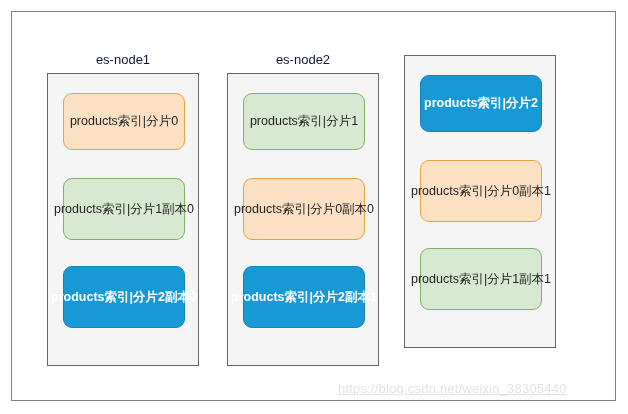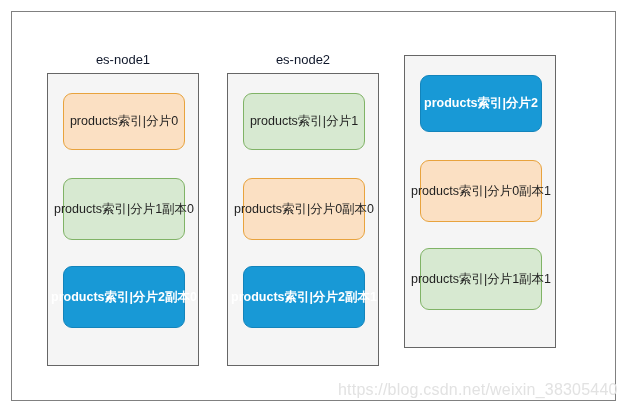--- a/index.html
+++ b/index.html
@@ -104,25 +104,26 @@
   .theme-blue {
     background: #1899d6;
     border-color: #1384bb;
     color: #ffffff;
     font-weight: bold;
   }
   .watermark {
     position: absolute;
     left: 338px;
     top: 381px;
-    font-size: 16px;
+    font-size: 13px;
     color: #e2e2e2;
     letter-spacing: 0.2px;
     white-space: nowrap;
     user-select: none;
+    text-decoration: underline;
   }
 </style>
 </head>
 <body>
 
 <div id="canvas">
 
   <div class="cluster-frame"></div>
 
   <div class="node-col c0">

